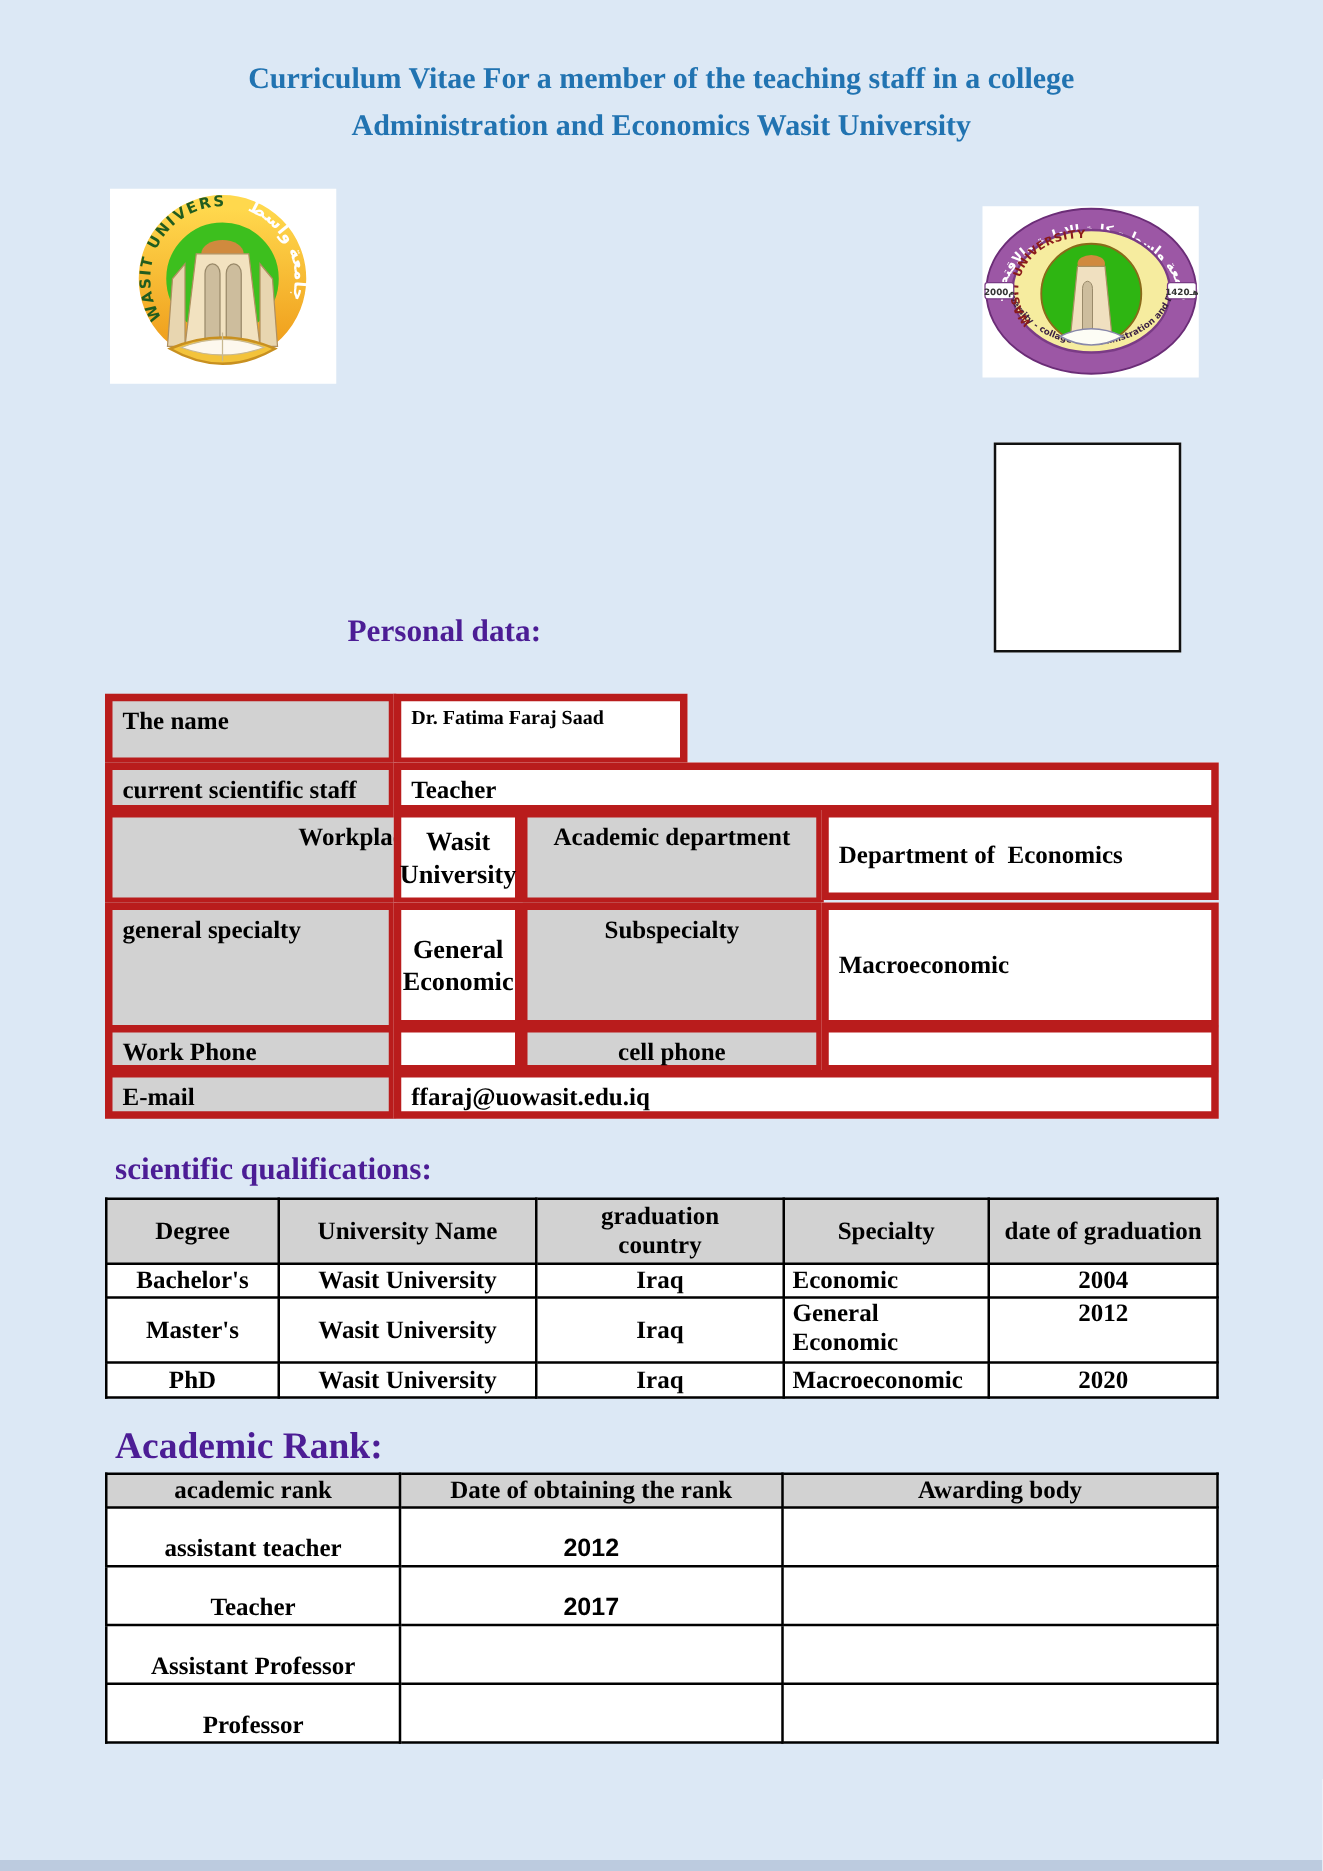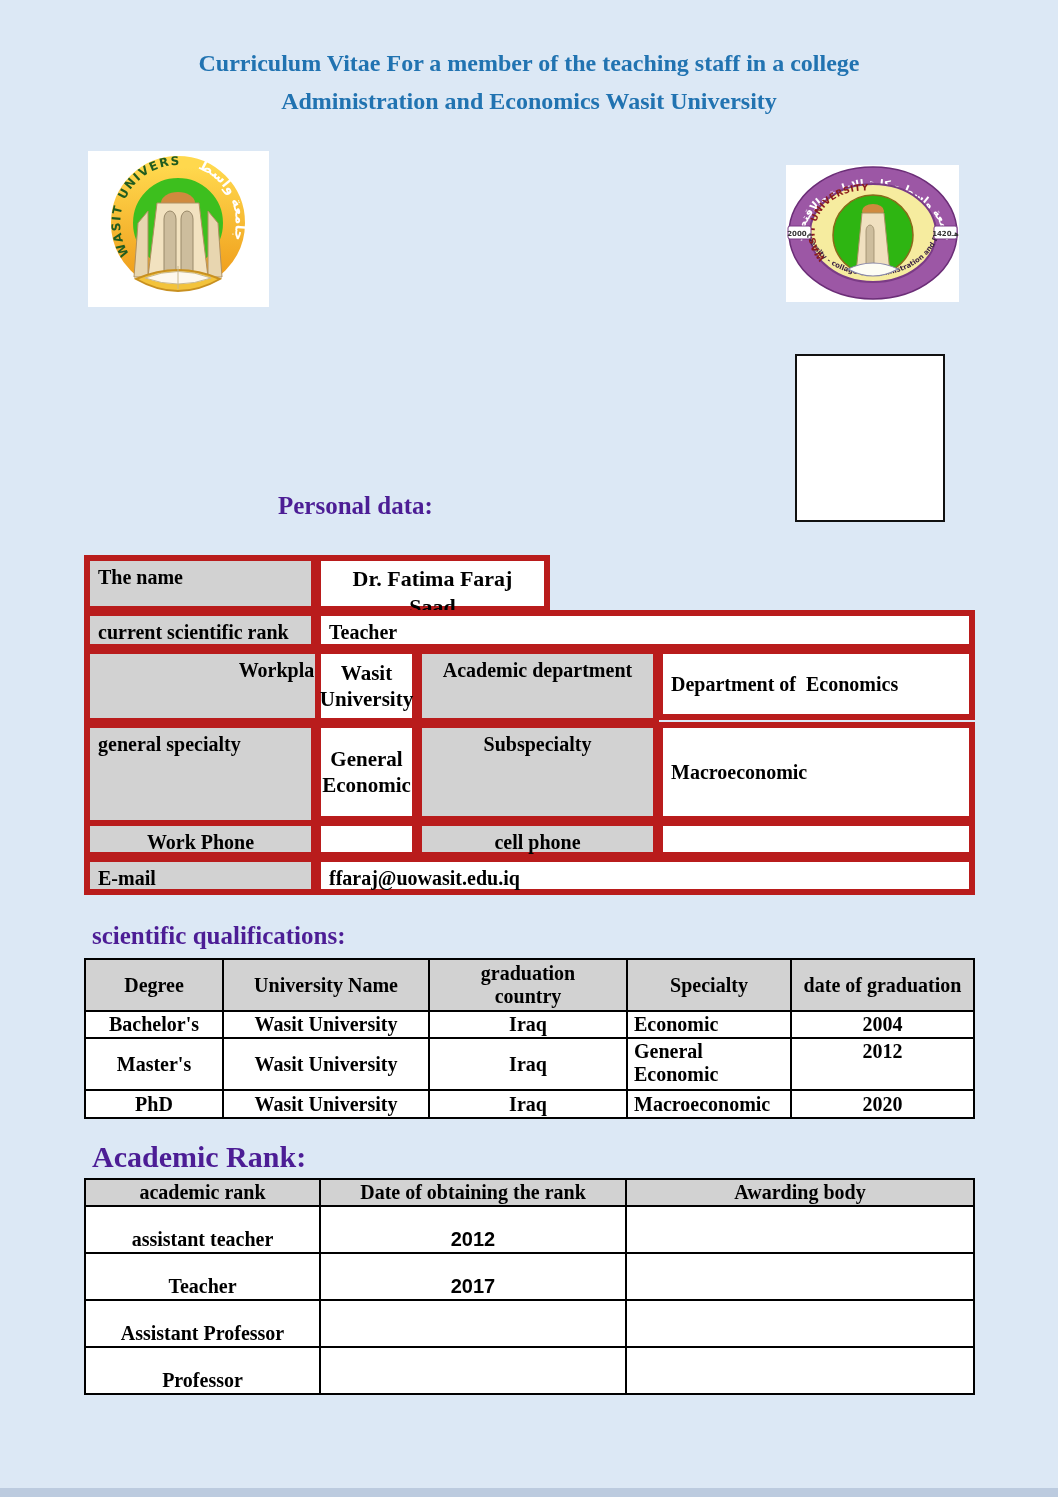--- a/index.html
+++ b/index.html
@@ -36,21 +36,21 @@
     border:6px solid #b91c1c;background:#fff;
     font-weight:bold;font-size:20px;
     padding:4px 8px;line-height:1.25;
   }
   .pc.gray{background:#d2d2d2;}
   .pc.ccenter{display:flex;flex-direction:column;justify-content:center;
     align-items:center;text-align:center;padding:2px 7px;font-size:21px;
     word-wrap:break-word;overflow-wrap:break-word;}
   .pc.vcenter{display:flex;align-items:center;}
   .pc.tcenter{text-align:center;}
-  .pc.big{font-size:22px;text-align:center;}
+  .pc.big{font-size:16px;}
   .pre{white-space:pre-wrap;}
   
   .dtab{
     position:absolute;border-collapse:collapse;table-layout:fixed;
     font-family:"Liberation Serif", serif;
   }
   .dtab th,.dtab td{
     border:2px solid #000;font-weight:bold;font-size:20px;
     text-align:center;padding:1px 6px;background:#fff;
   }
@@ -147,34 +147,34 @@
 
   <div class="photo-box"></div>
 
   <div class="sec-heading h-personal">Personal data:</div>
   <div class="sec-heading h-qual">scientific qualifications:</div>
   <div class="sec-heading h-rank">Academic Rank:</div>
 
   <div class="pc gray" style="left:84px;top:555px;width:233px;height:57px;">The name</div>
   <div class="pc big" style="left:315px;top:555px;width:235px;height:57px;">Dr. Fatima Faraj Saad</div>
 
-  <div class="pc gray" style="left:84px;top:610px;width:233px;height:40px;">current scientific rank</div>
+  <div class="pc gray" style="left:84px;top:610px;width:233px;height:40px;">current scientific staff</div>
   <div class="pc" style="left:315px;top:610px;width:660px;height:40px;">Teacher</div>
 
   <div class="pc gray" style="left:84px;top:648px;width:262px;height:76px;text-align:right;">Workplace</div>
   <div class="pc ccenter" style="left:315px;top:648px;width:103px;height:76px;">Wasit University</div>
   <div class="pc gray tcenter" style="left:416px;top:648px;width:243px;height:76px;">Academic department</div>
   <div class="pc vcenter pre" style="left:657px;top:648px;width:318px;height:72px;">Department of  Economics</div>
 
   <div class="pc gray" style="left:84px;top:722px;width:233px;height:112px;">general specialty</div>
   <div class="pc ccenter" style="left:315px;top:722px;width:103px;height:100px;">General Economic</div>
   <div class="pc gray tcenter" style="left:416px;top:722px;width:243px;height:100px;">Subspecialty</div>
   <div class="pc vcenter" style="left:657px;top:722px;width:318px;height:100px;">Macroeconomic</div>
 
-  <div class="pc gray" style="left:84px;top:820px;width:233px;height:38px;text-align:center;">Work Phone</div>
+  <div class="pc gray" style="left:84px;top:820px;width:233px;height:38px;">Work Phone</div>
   <div class="pc" style="left:315px;top:820px;width:103px;height:38px;"></div>
   <div class="pc gray tcenter" style="left:416px;top:820px;width:243px;height:38px;">cell phone</div>
   <div class="pc" style="left:657px;top:820px;width:318px;height:38px;"></div>
 
   <div class="pc gray" style="left:84px;top:856px;width:233px;height:39px;">E-mail</div>
   <div class="pc" style="left:315px;top:856px;width:660px;height:39px;">ffaraj@uowasit.edu.iq</div>
 
   <table class="dtab qual">
     <colgroup>
       <col style="width:138px">

